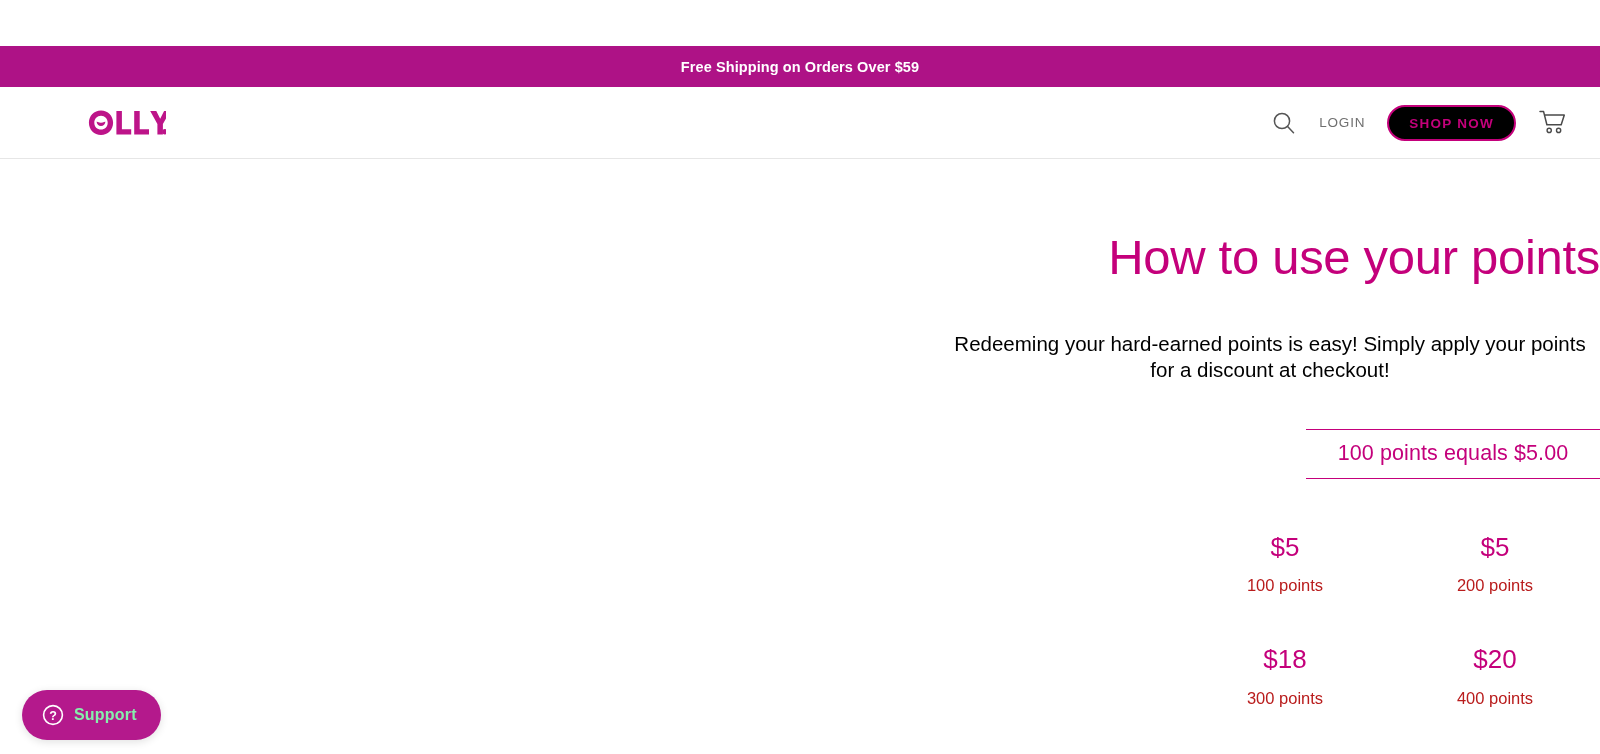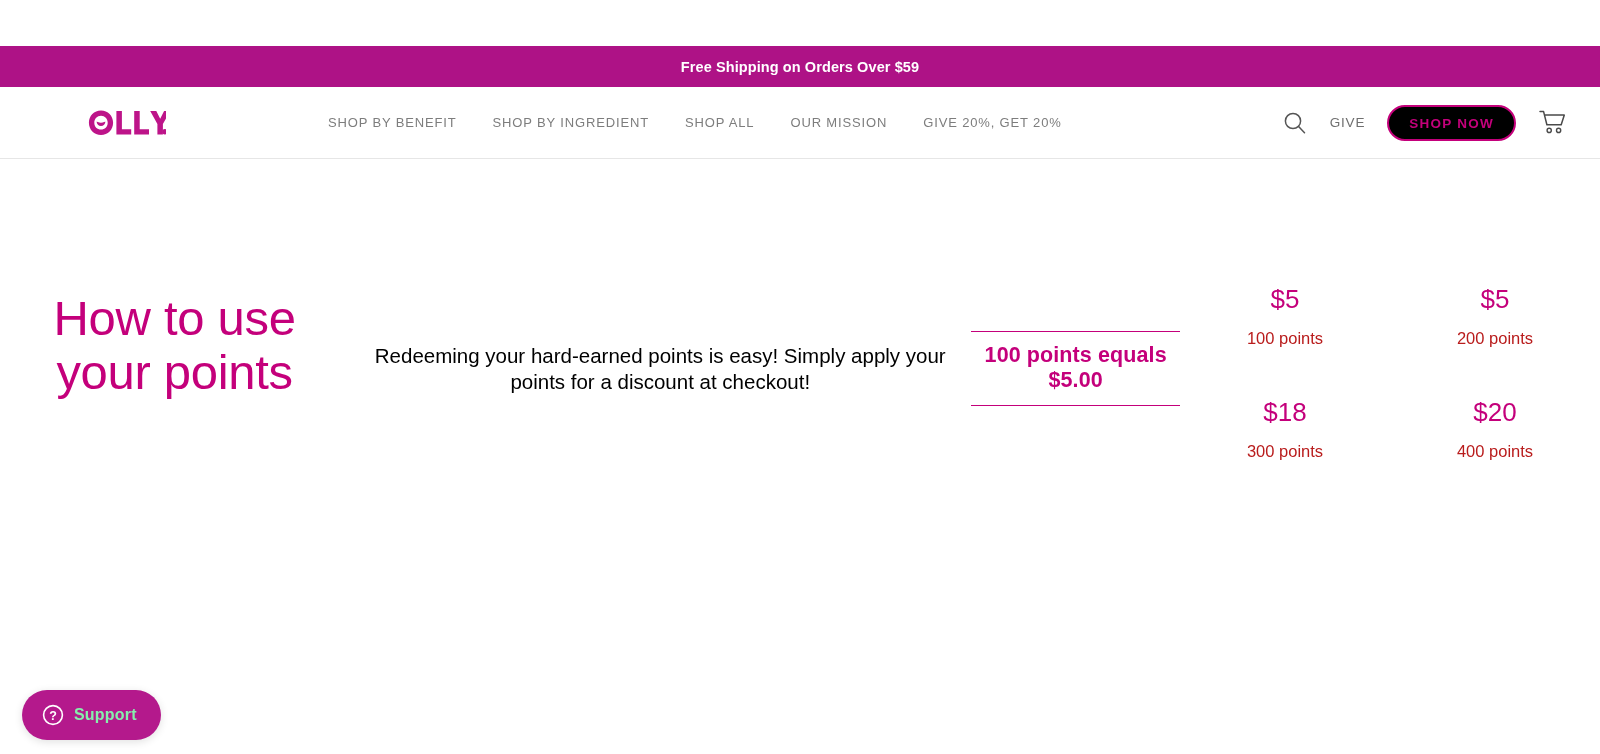--- a/index.html
+++ b/index.html
@@ -104,21 +104,22 @@
     cursor: pointer;
     white-space: nowrap;
     font-family: "Liberation Sans", sans-serif;
   }
 
   
   .page-main {
     width: 100%;
     padding-top: 72px;
     display: flex;
-    align-items: center;
+    flex-direction: column;
+    align-items: flex-end;
   }
 
   .page-title {
     font-size: 49px;
     font-weight: 300;
     color: #c4007b;
     letter-spacing: -0.3px;
     line-height: 1.1;
     text-align: center;
   }
@@ -136,21 +137,21 @@
   .rate-box {
     margin-top: 46px;
     border-top: 1.5px solid #c4007b;
     border-bottom: 1.5px solid #c4007b;
     padding: 11px 0 12px;
     width: 294px;
     text-align: center;
   }
   .rate-text {
     font-size: 21.5px;
-    font-weight: 700;
+    font-weight: 400;
     color: #c4007b;
     letter-spacing: 0.1px;
   }
 
   .tiers {
     margin-top: 54px;
     display: grid;
     grid-template-columns: 210px 210px;
     row-gap: 50px;
     justify-items: center;
@@ -209,38 +210,31 @@
         <path d="M13 0.5C6.1 0.5 0.9 5.8 0.9 12.7S6.1 24.9 13 24.9s12.1-5.3 12.1-12.2S19.9 0.5 13 0.5zm0 19.1c-3.8 0-6.7-3-6.7-6.9S9.2 5.8 13 5.8s6.7 3 6.7 6.9-2.9 6.9-6.7 6.9z"></path>
         <path d="M8.6 11.6c0 2.6 2 4.5 4.4 4.5s4.4-1.9 4.4-4.5c0 0-2 1.2-4.4 1.2s-4.4-1.2-4.4-1.2z"></path>
         <path d="M28.4 1.1h5.5v18.2h9.3v5.1H28.4z"></path>
         <path d="M46.2 1.1h5.5v18.2H61v5.1H46.2z"></path>
         <path d="M62.2 1.1h6.1l3.9 7.6 3.9-7.6h6l-7.2 13v10.3h-5.5V14.1z"></path>
         <circle cx="76.9" cy="21.8" r="2.7"></circle>
       </g>
     </svg>
   </a>
 
-  <nav class="main-nav">
-    <a class="nav-link" href="#">SHOP BY BENEFIT</a>
-    <a class="nav-link" href="#">SHOP BY INGREDIENT</a>
-    <a class="nav-link" href="#">SHOP ALL</a>
-    <a class="nav-link" href="#">OUR MISSION</a>
-    <a class="nav-link" href="#">GIVE 20%, GET 20%</a>
-  </nav>
 
   <div class="header-actions">
 
     <button class="icon-btn">
       <svg width="26" height="26" viewBox="0 0 26 26">
         <circle cx="11" cy="11" r="7.6" fill="none" stroke="#555" stroke-width="1.5"></circle>
         <line x1="16.6" y1="16.6" x2="22.5" y2="22.8" stroke="#555" stroke-width="1.5" stroke-linecap="round"></line>
       </svg>
     </button>
 
-    <a class="login-link" href="#">GIVE</a>
+    <a class="login-link" href="#">LOGIN</a>
 
     <button class="shop-now-btn">SHOP NOW</button>
 
     <button class="icon-btn">
       <svg width="30" height="28" viewBox="0 0 30 28">
         <path d="M2 2.6h3.6l3.3 13.1h14.3l3.1-9.6H7.3" fill="none" stroke="#4a4a4a" stroke-width="1.5" stroke-linecap="round" stroke-linejoin="round"></path>
         <circle cx="11.2" cy="21.4" r="2.1" fill="none" stroke="#4a4a4a" stroke-width="1.4"></circle>
         <circle cx="20.6" cy="21.4" r="2.1" fill="none" stroke="#4a4a4a" stroke-width="1.4"></circle>
       </svg>
     </button>

